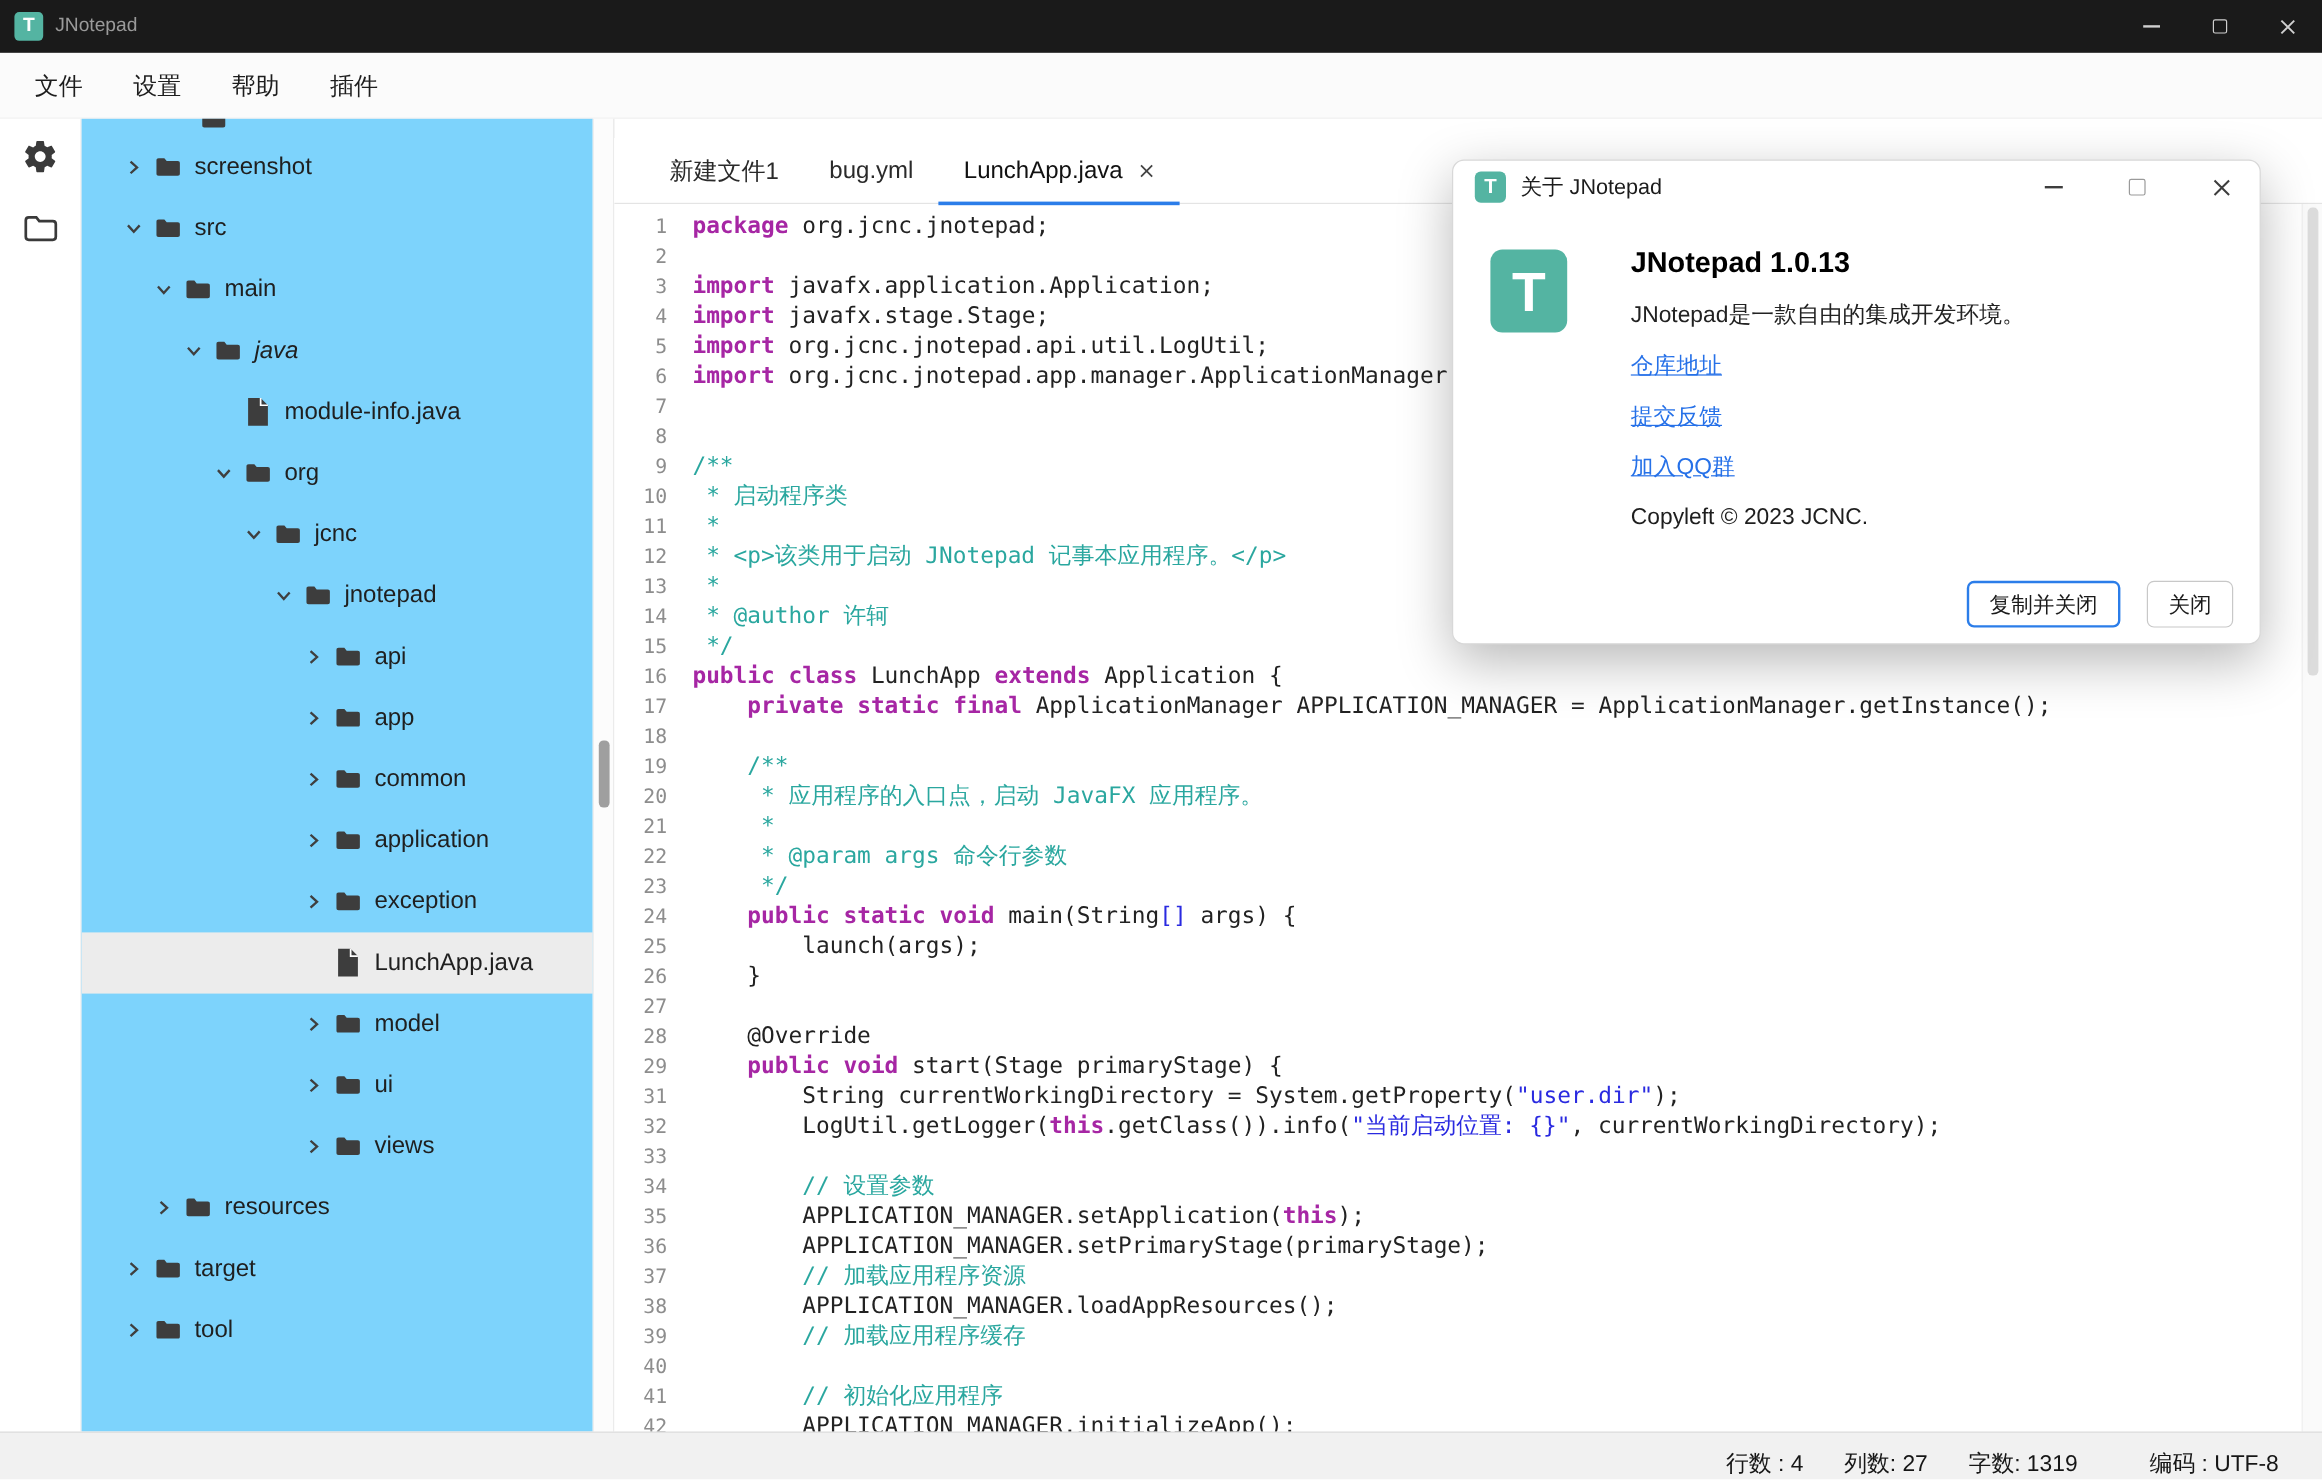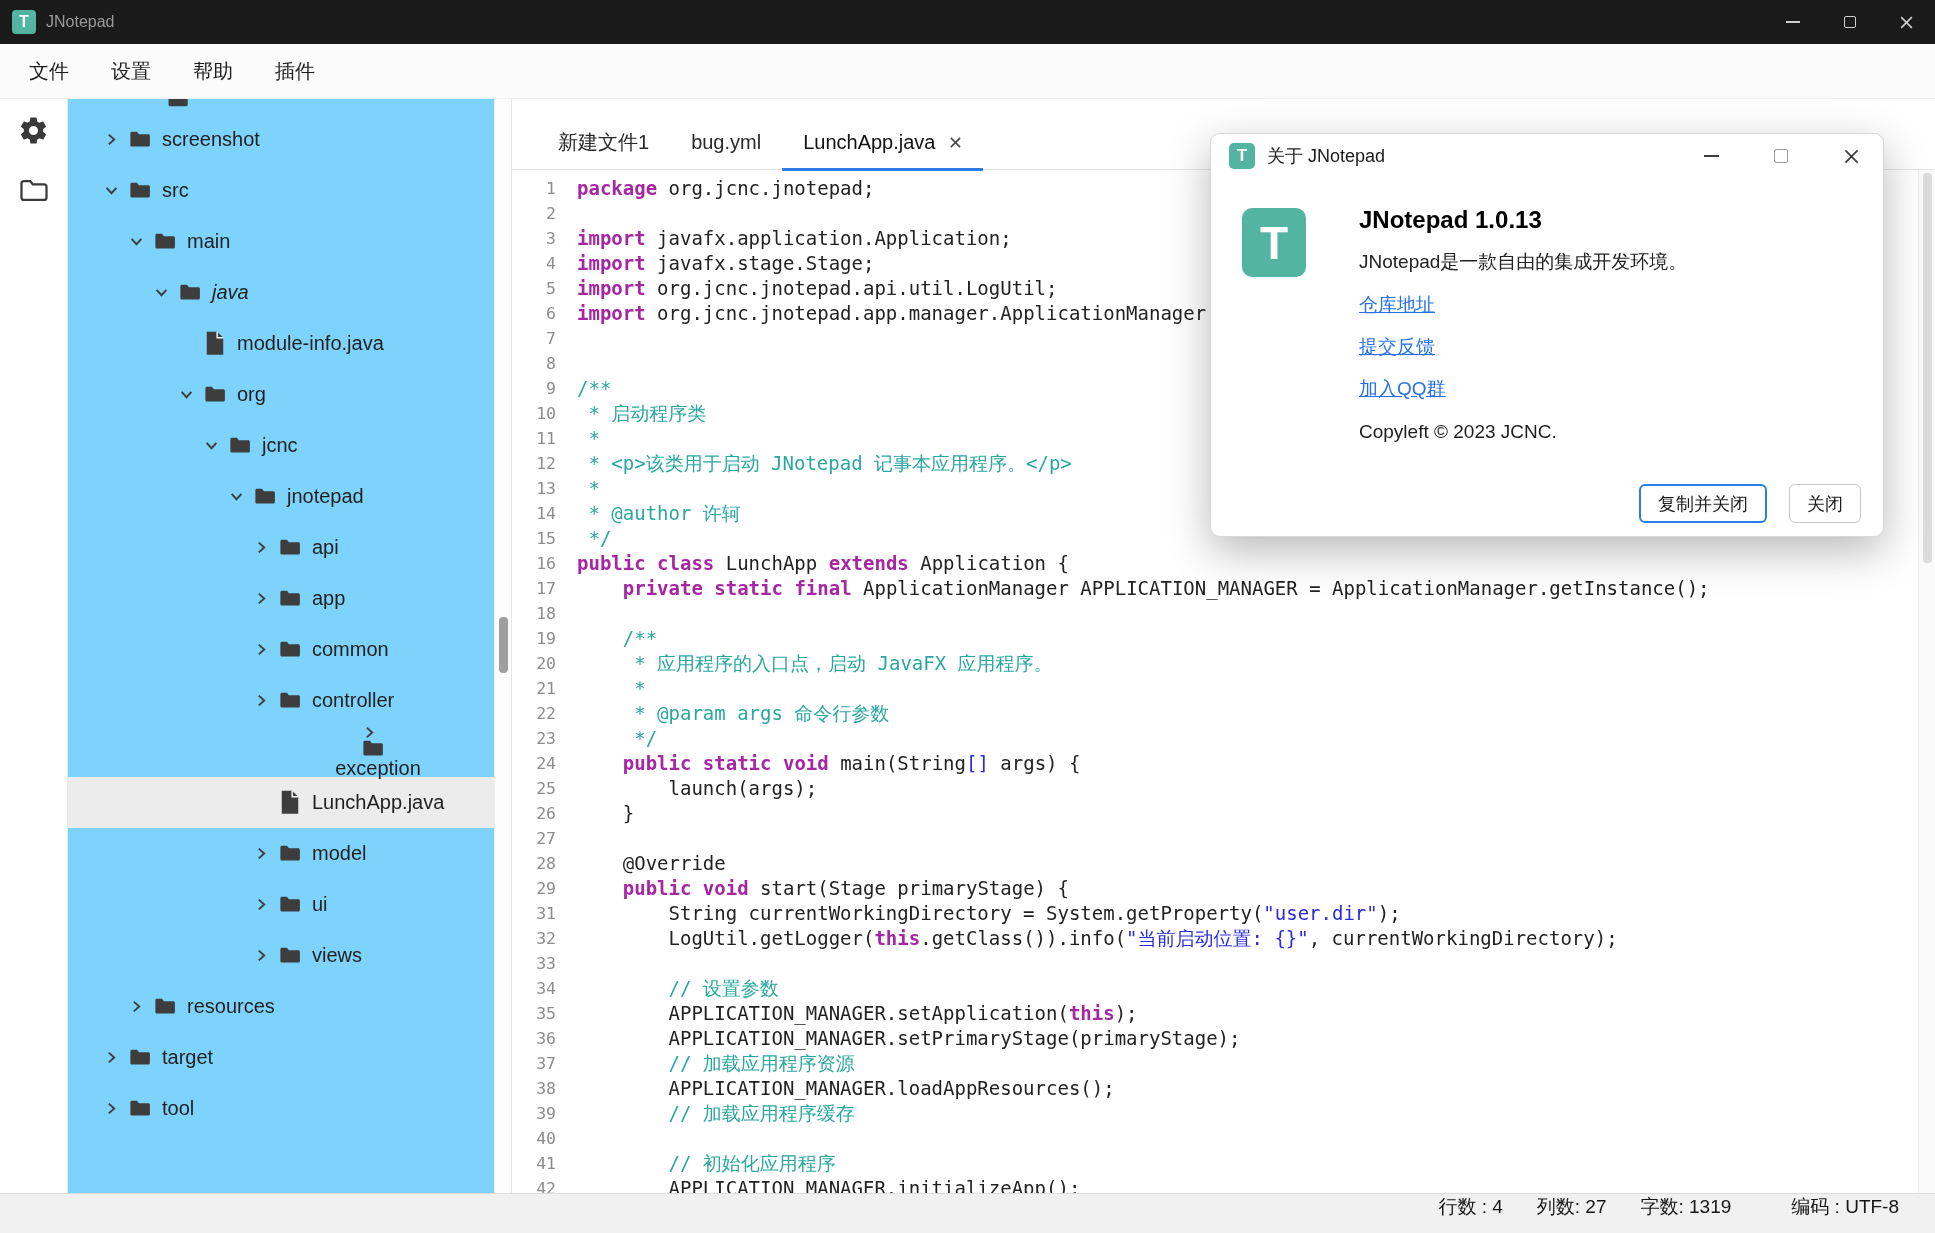--- a/index.html
+++ b/index.html
@@ -71,21 +71,21 @@
   .tk-b{color:var(--st,#2a2ae0)}
   .tk-p{color:#222}
 
   .ed-scroll{position:absolute;top:55px;right:0;width:17px;bottom:0;background:#fafafa;
              border-left:1px solid #efefef}
   .ed-scroll .thumb{position:absolute;top:3px;left:4px;width:9px;height:390px;
                     background:#dcdcdc;border-radius:4px}
 
   
   .statusbar{position:absolute;left:0;right:0;bottom:0;height:40px;background:#f1f1f1;
-             border-top:1px solid #dcdcdc;display:flex;align-items:flex-start;justify-content:flex-end;
+             border-top:1px solid #dcdcdc;display:flex;align-items:flex-end;justify-content:flex-end;
              gap:34px;padding-right:36px;font-size:19px;color:#161616}
   .statusbar .enc{margin-left:26px}
 
   
   .dialog{position:absolute;left:1210px;top:133px;width:674px;height:404px;background:#fff;
           border:1px solid #d8d8d8;border-radius:10px;box-shadow:0 14px 44px rgba(0,0,0,.28);
           z-index:50}
   .dlg-titlebar{height:44px;display:flex;align-items:center;padding:0 18px}
   .dlg-icon{width:26px;height:26px;border-radius:5px;background:var(--brand-teal,#54b4a2);
             color:#fff;font-weight:bold;font-size:17px;display:flex;align-items:center;justify-content:center}
@@ -306,23 +306,23 @@
         <span class="chev">
           <svg viewBox="0 0 12 12">
             <path d="M3.5 1.5 L8.5 6 L3.5 10.5" fill="none" stroke="#3f3f3f" stroke-width="1.8"></path>
           </svg>
         </span>
         <span class="ticon">
           <svg viewBox="0 0 24 20">
             <path d="M1.5 4c0-1.4.6-2 2-2h5.2l2.1 2.6h10c1.4 0 2 .6 2 2V16c0 1.4-.6 2-2 2H3.5c-1.4 0-2-.6-2-2Z" fill="#3d3d3d"></path>
           </svg>
         </span>
-        <span class="tlabel">controller</span>
-      </div>
-      <div class="trow" style="padding-left: 187px; flex-direction: column;">
+        <span class="tlabel">application</span>
+      </div>
+      <div class="trow" style="padding-left: 187px;">
         <span class="chev">
           <svg viewBox="0 0 12 12">
             <path d="M3.5 1.5 L8.5 6 L3.5 10.5" fill="none" stroke="#3f3f3f" stroke-width="1.8"></path>
           </svg>
         </span>
         <span class="ticon">
           <svg viewBox="0 0 24 20">
             <path d="M1.5 4c0-1.4.6-2 2-2h5.2l2.1 2.6h10c1.4 0 2 .6 2 2V16c0 1.4-.6 2-2 2H3.5c-1.4 0-2-.6-2-2Z" fill="#3d3d3d"></path>
           </svg>
         </span>

